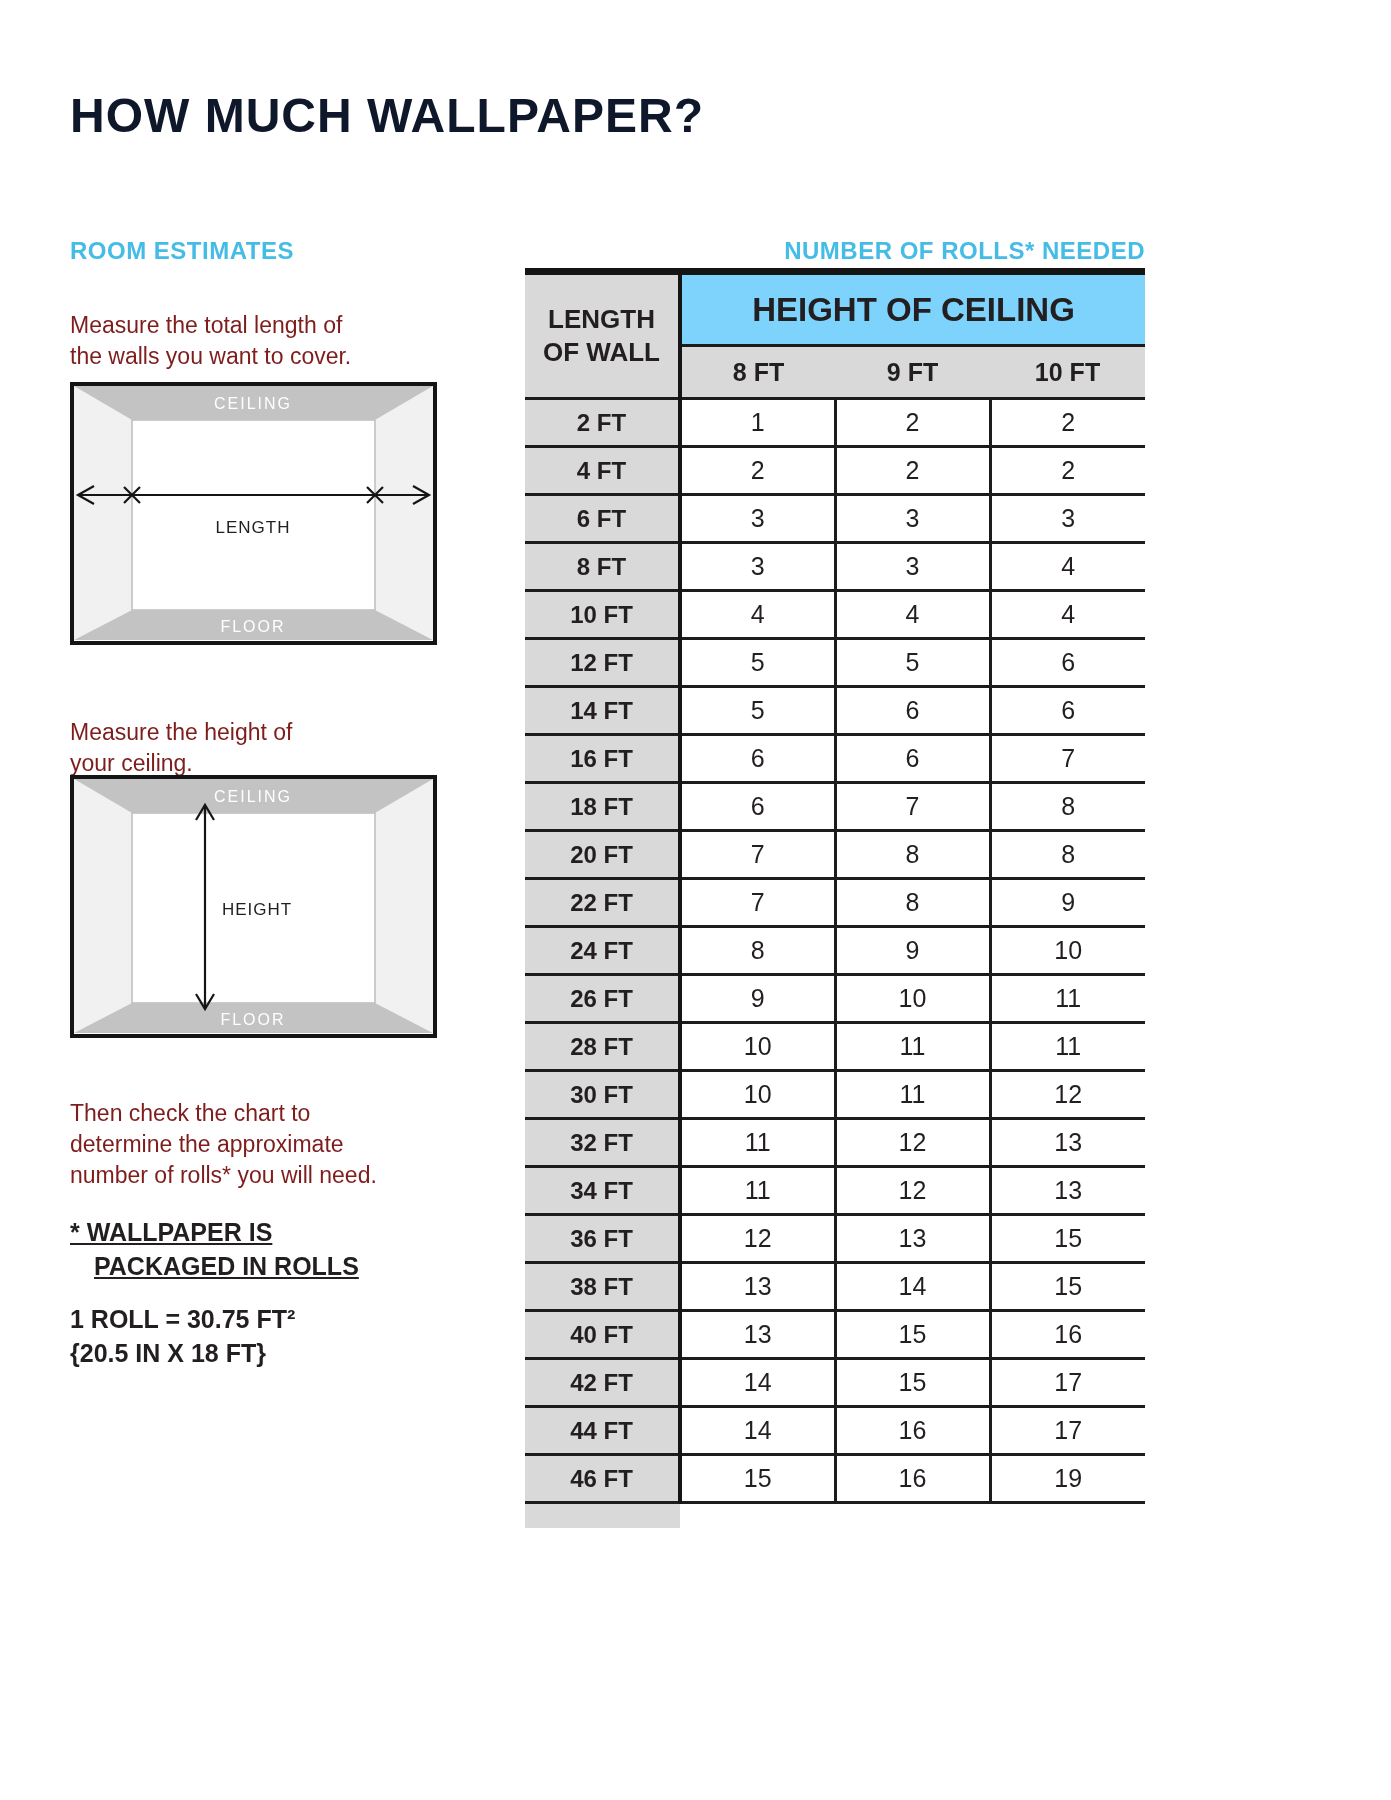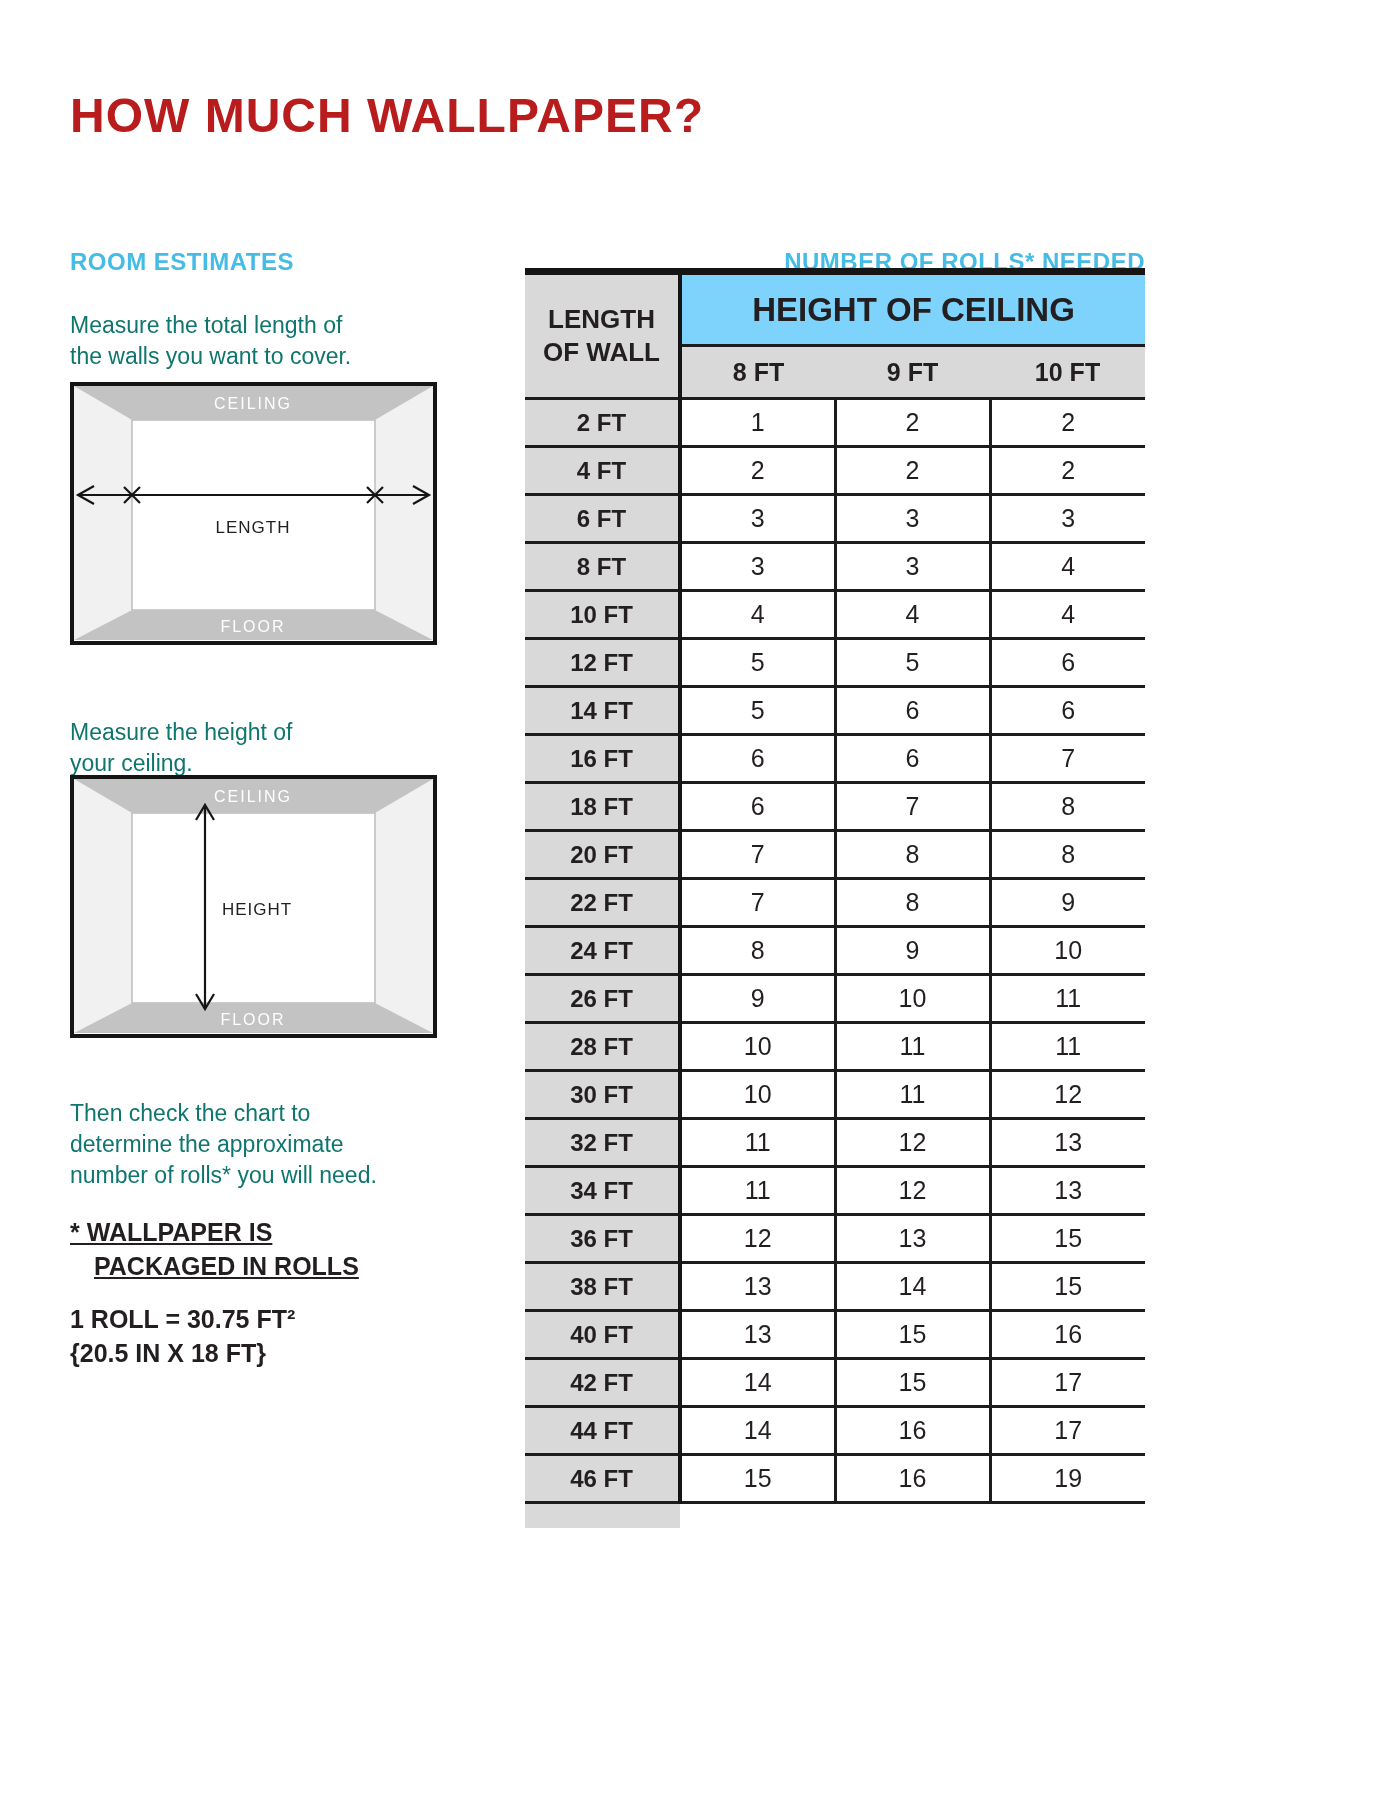--- a/index.html
+++ b/index.html
@@ -11,40 +11,40 @@
     color: #231f20;
     font-family: "Liberation Sans", sans-serif;
     overflow: hidden;
   }
   .page-title {
     position: absolute;
     left: 70px;
     top: 56px;
     font-size: 48px;
     font-weight: bold;
-    color: #b91c1c;
+    color: #0f172a;
     letter-spacing: 1px;
   }
   .section-heading {
     position: absolute;
-    top: 228px;
+    top: 217px;
     font-size: 24px;
     font-weight: bold;
     color: #45bce6;
     letter-spacing: 0.5px;
   }
   #room-heading { left: 70px; }
   #table-heading { left: 525px; width: 620px; text-align: right; }
   .step {
     position: absolute;
     left: 70px;
     font-size: 23px;
     line-height: 31px;
     white-space: pre-line;
-    color: #0f766e;
+    color: #7f1d1d;
   }
   #step1 { top: 287px; }
   #step2 { top: 681px; margin-top: 36px; }
   #step3 { top: 1075px; }
   .diagram {
     position: absolute;
     left: 70px;
     width: 367px;
     height: 263px;
   }

